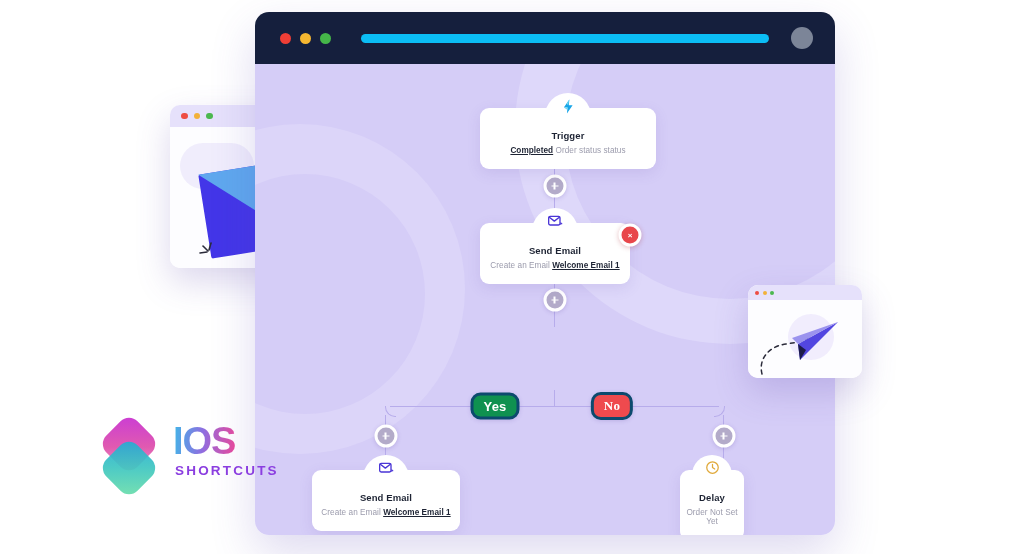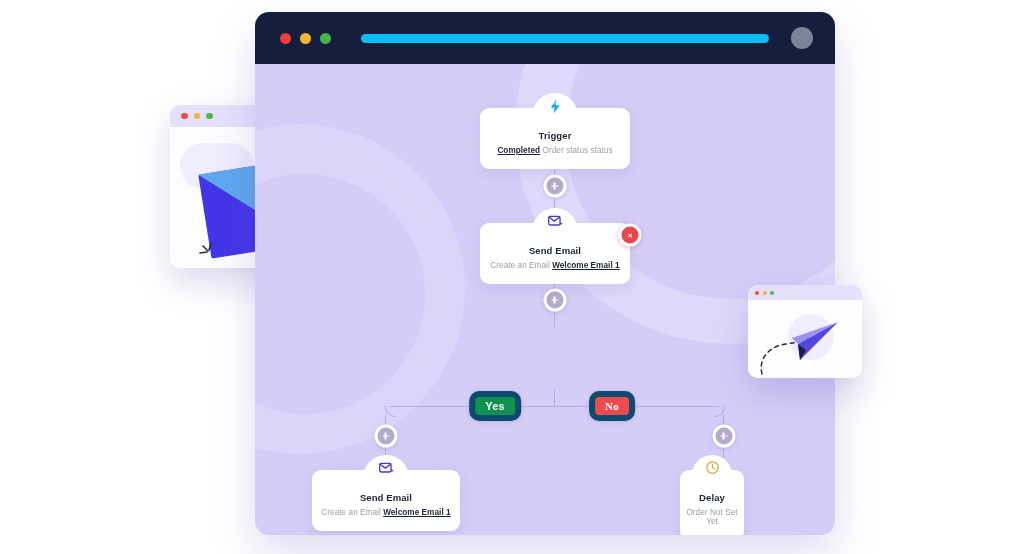--- a/index.html
+++ b/index.html
@@ -104,22 +104,22 @@
   .delbtn{
     position:absolute;width:17px;height:17px;border-radius:50%;
     background:#e8474b;border:3px solid #fff;
     box-shadow:0 1px 5px rgba(170,40,50,.3);
     display:flex;align-items:center;justify-content:center;
     color:#fff;font-size:8px;font-weight:bold;line-height:1;
     transform:translate(-50%,-50%);
   }
   .branchlbl{
     position:absolute;border-radius:10px;color:#fff;
-    font-size:11px;font-weight:bold;padding:3px 10px;
-    border:6px solid #0c4a6e;transform:translate(-50%,-50%);
+    font-size:13px;font-weight:bold;padding:3px 10px;
+    border:3px solid #0c4a6e;transform:translate(-50%,-50%);
     box-shadow:0 1px 4px rgba(90,70,160,.2);letter-spacing:.2px;
   }
   .branchlbl.yes{background:#0f9150;}
   .branchlbl.no{background:#ef4a4e;}
 
   
   .fcard{
     position:absolute;background:#fff;border-radius:10px;
     box-shadow:0 14px 34px rgba(95,75,175,.22);overflow:hidden;
   }
@@ -228,21 +228,21 @@
         <div class="corner bl" style="left:130px;top:342px;"></div>
         <div class="corner br" style="left:459px;top:342px;"></div>
         <div class="line vline" style="left:130px;top:351px;height:57px;"></div>
         <div class="line vline" style="left:468px;top:351px;height:57px;"></div>
         <div class="plusbtn" style="left:130.7px;top:372px;"></div>
         <div class="plusbtn" style="left:468.7px;top:372px;"></div>
 
         <div class="branchlbl yes" style="left:240px;top:342px;">Yes</div>
         <div class="branchlbl no" style="left:357px;top:342px;font-family:Liberation Serif, serif;">No</div>
 
-        <div class="node" style="left:225px;top:44px;width:150px;">
+        <div class="node" style="left:225px;top:44px;width:176px;">
           <div class="nub">
             <svg width="17" height="17" viewBox="0 0 24 24">
               <path d="M13.2 2 L5.4 13.4 h5.2 L9.8 22 l8-11.8 h-5.3 Z" fill="#17a5e8"></path>
               <path d="M13.2 2 L9.3 7.7 l2.1 2.4 Z" fill="#6fd8f2"></path>
               <path d="M5.4 13.4 h5.2 l-.4 3.1 Z" fill="#6fd8f2"></path>
             </svg>
           </div>
           <div class="ttl">Trigger</div>
           <div class="sub"><b>Completed</b> <span>Order status status</span></div>
         </div>
@@ -299,14 +299,34 @@
       <div class="plane-shadow"></div>
       <svg width="114" height="78" viewBox="0 0 114 78" style="position:absolute;left:0;top:0;">
         <path d="M14 74 C10 58, 22 46, 38 44 C52 42, 58 40, 62 36" fill="none" stroke="#2b2b3a" stroke-width="1.5" stroke-dasharray="4 4" stroke-linecap="round"></path>
         <path d="M90 22 L52 60 L50 44 Z" fill="#5246e0"></path>
         <path d="M90 22 L44 38 L50 44 Z" fill="#9b93ee"></path>
         <path d="M50 44 L52 60 L58 50 Z" fill="#1c1b4a"></path>
       </svg>
     </div>
   </div>
 
+  <div class="logo">
+    <svg width="80" height="80" viewBox="0 0 80 80" style="position:absolute;left:0;top:2px;">
+      <defs>
+        <linearGradient id="gA" x1="0" y1="0" x2="1" y2="1">
+          <stop offset="0%" stop-color="#c93ad8"></stop>
+            <stop offset="55%" stop-color="#e05ab0"></stop>
+            <stop offset="100%" stop-color="#f0a0c8"></stop>
+        </linearGradient>
+        <linearGradient id="gB" x1="0" y1="0" x2="1" y2="1">
+          <stop offset="0%" stop-color="#1fa7d8"></stop>
+            <stop offset="50%" stop-color="#3ec6c0"></stop>
+            <stop offset="100%" stop-color="#6fe0a8"></stop>
+        </linearGradient>
+      </defs>
+      <rect x="12" y="6" width="44" height="44" rx="12" transform="rotate(45 34 28)" fill="url(#gA)"></rect>
+      <rect x="12" y="30" width="44" height="44" rx="12" transform="rotate(45 34 52)" fill="url(#gB)" opacity=".92"></rect>
+    </svg>
+    <div class="logo-text">IOS</div>
+    <div class="logo-sub">SHORTCUTS</div>
+  </div>
 
 </div>
 
 </body></html>

